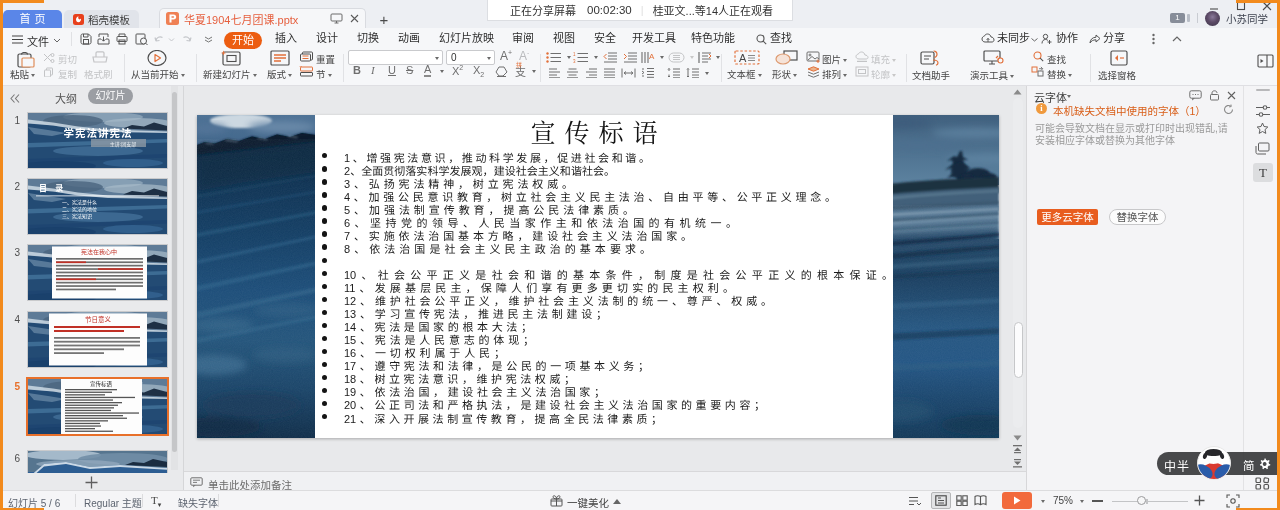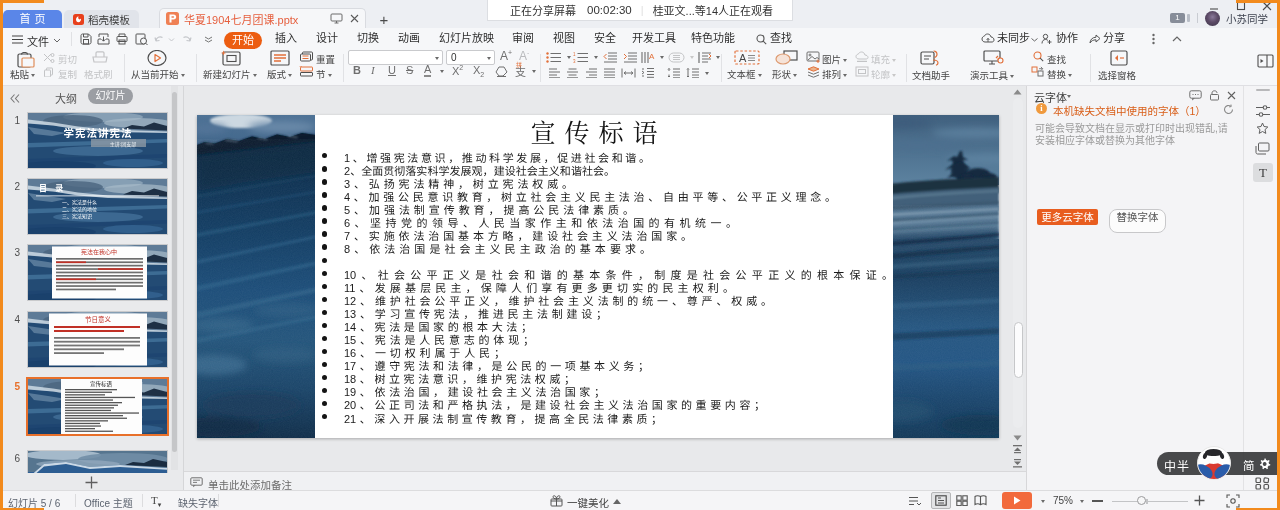--- a/index.html
+++ b/index.html
@@ -768,21 +768,21 @@
         </svg>
       <span class="abs" style="left:9px;top:17px;width:11px;height:11px;border-radius:50%;background:#f09a3e;color:#fff;font-size:8.5px;font-weight:bold;text-align:center;line-height:11px;font-family:'Liberation Serif',serif;">i</span>
       <span class="abs" style="left:26px;top:17px;font-size:10.5px;color:#d95e18;">本机缺失文档中使用的字体（1）</span>
       <svg class="abs" style="left:196px;top:18px" width="11" height="11" viewBox="0 0 11 11" fill="none" stroke="#8a8a8a" stroke-width="1.1">
           <path d="M9.5,5.5 A4,4 0 1 1 7.8,2.2"></path>
           <path d="M8,0.5 L8.2,2.6 L6.1,2.9" stroke-width="1"></path>
         </svg>
       <span class="abs" style="left:8px;top:33.5px;font-size:10px;color:#9a9a9a;">可能会导致文档在显示或打印时出现错乱,请</span>
       <span class="abs" style="left:8px;top:46px;font-size:10px;color:#9a9a9a;">安装相应字体或替换为其他字体</span>
       <div class="abs" style="left:10px;top:123px;width:61px;height:16px;background:#e85d1f;border-radius:2px;color:#fff;font-size:10.5px;text-align:center;line-height:16px;">更多云字体</div>
-      <div class="abs" style="left:82px;top:123px;width:57px;height:24px;background:#fcfcfc;border:1px solid #c8c8ca;border-radius:8px;color:#555;font-size:10.5px;text-align:center;line-height:14px;">替换字体</div>
+      <div class="abs" style="left:82px;top:123px;width:57px;height:16px;background:#fcfcfc;border:1px solid #c8c8ca;border-radius:8px;color:#555;font-size:10.5px;text-align:center;line-height:14px;">替换字体</div>
     </div>
     <div id="rightstrip">
       <span class="abs" style="left:12px;top:3px;width:14px;height:2px;background:#b8b8ba;border-radius:1px;"></span>
       <svg class="abs" style="left:12px;top:19px" width="14" height="12" viewBox="0 0 14 12" fill="none" stroke="#5f5f5f" stroke-width="1.1">
           <path d="M0,2.5 L14,2.5 M0,9.5 L14,9.5"></path>
           <circle cx="9" cy="2.5" r="1.8" fill="#f4f4f6"></circle>
           <circle cx="5" cy="9.5" r="1.8" fill="#f4f4f6"></circle>
         </svg>
       <svg class="abs" style="left:12px;top:36px" width="13" height="13" viewBox="0 0 13 13" fill="none" stroke="#5f5f5f" stroke-width="1">
           <path d="M6.5,1 L8,4.5 L11.8,5 L9,7.6 L9.8,11.4 L6.5,9.5 L3.2,11.4 L4,7.6 L1.2,5 L5,4.5 Z"></path>
@@ -790,21 +790,21 @@
       <svg class="abs" style="left:11px;top:56px" width="15" height="13" viewBox="0 0 15 13" fill="none" stroke="#5f5f5f" stroke-width="1">
           <rect x="3.5" y="1" width="10.5" height="8" rx="1"></rect>
           <path d="M1,4 L1,10.5 C1,11.3 1.7,12 2.5,12 L11,12"></path>
         </svg>
       <span class="abs" style="left:9px;top:77px;width:20px;height:19px;background:#dcdddf;border-radius:3px;color:#3d3d3d;font-size:13px;text-align:center;line-height:19px;font-family:'Liberation Serif',serif;">T</span>
     </div>
   </div>
   <div id="statusbar">
     <span class="abs" style="left:8px;top:4px;color:#5d6470;">幻灯片 5 / 6</span>
     <span class="abs" style="left:75px;top:3px;width:1px;height:13px;background:#dcdcde;"></span>
-    <span class="abs" style="left:84px;top:4px;color:#5d6470;">Office 主题</span>
+    <span class="abs" style="left:84px;top:4px;color:#5d6470;">Regular 主题</span>
     <span class="abs" style="left:142px;top:3px;width:1px;height:13px;background:#dcdcde;"></span>
     <span class="abs" style="left:151px;top:3px;font-size:11px;color:#444;font-family:'Liberation Serif',serif;">T<sub style="font-size:7px">▾</sub></span>
     <span class="abs" style="left:150px;top:4px;color:#5d6470;margin-left:28px;">缺失字体</span>
     <span class="abs" style="left:218px;top:3px;width:1px;height:13px;background:#dcdcde;"></span>
     <svg class="abs" style="left:550px;top:4px" width="13" height="12" viewBox="0 0 13 12" fill="none" stroke="#555" stroke-width="1">
         <rect x="1" y="4" width="11" height="7" rx="0.8"></rect>
         <path d="M1,6 L12,6 M6.5,4 L6.5,11"></path>
         <path d="M6.5,4 C4.5,4 3,3 3,1.8 C3,0.8 4,0.5 5,1 C6,1.5 6.5,2.8 6.5,4 C6.5,2.8 7,1.5 8,1 C9,0.5 10,0.8 10,1.8 C10,3 8.5,4 6.5,4 Z"></path>
       </svg>
     <span class="abs" style="left:567px;top:4px;font-size:10.5px;color:#444;">一键美化</span>

